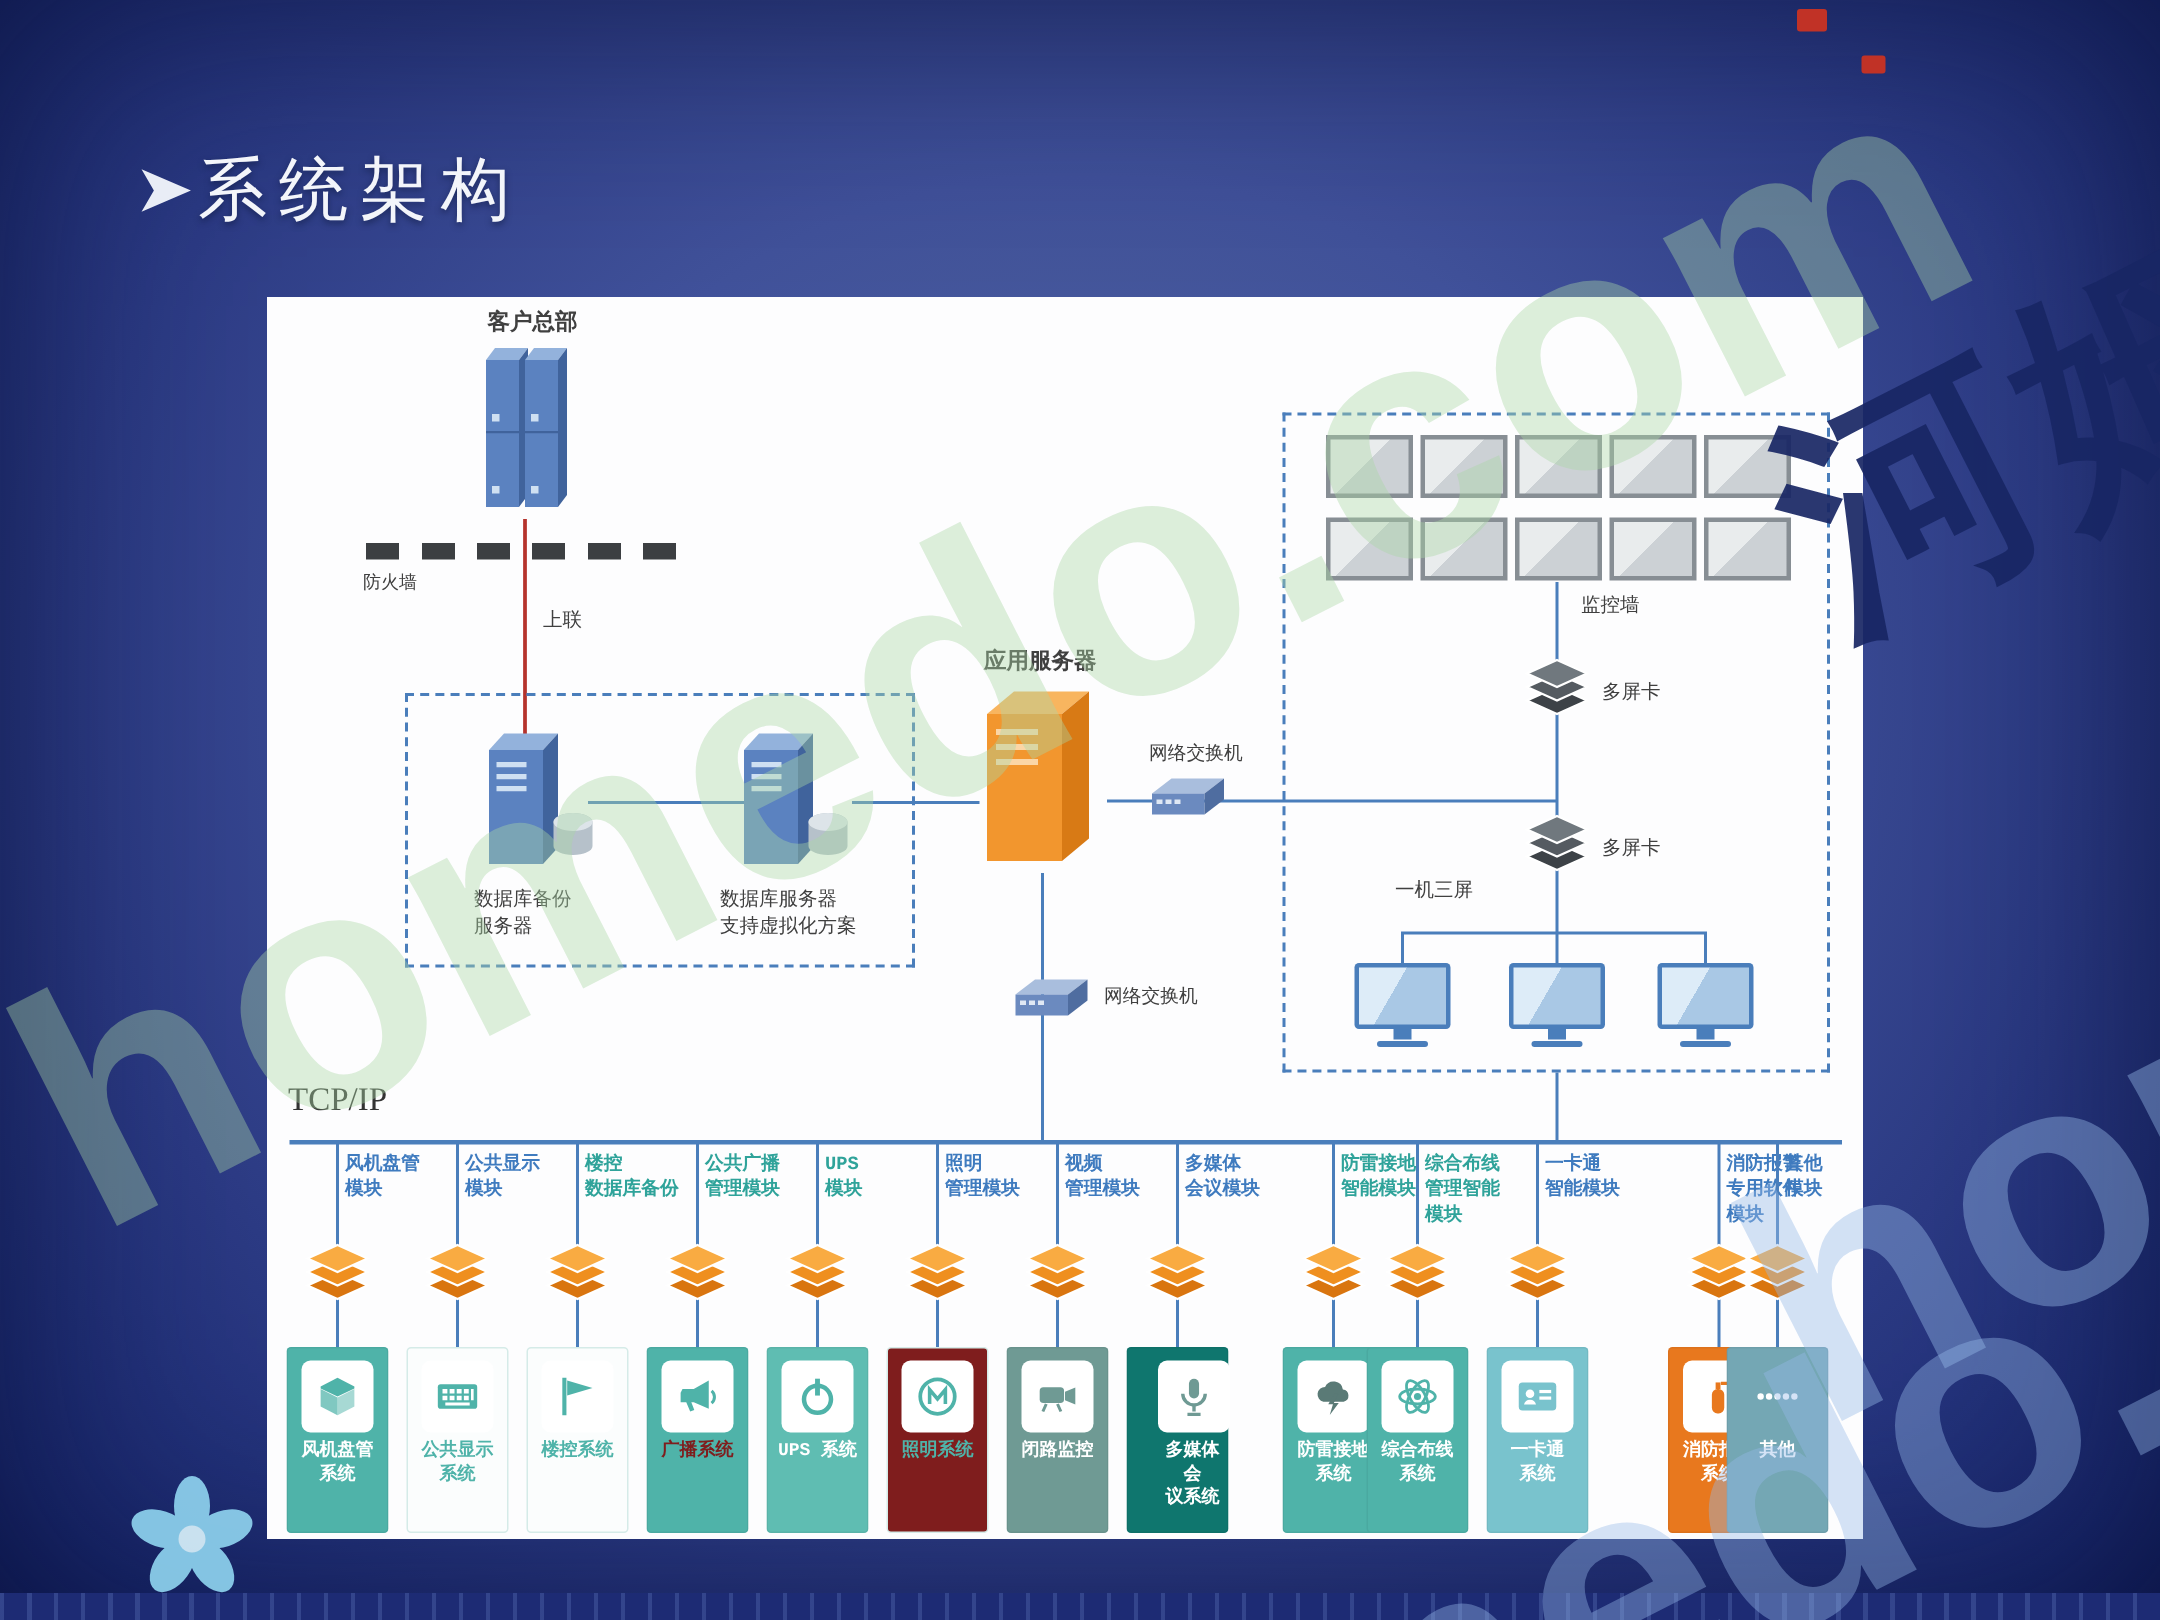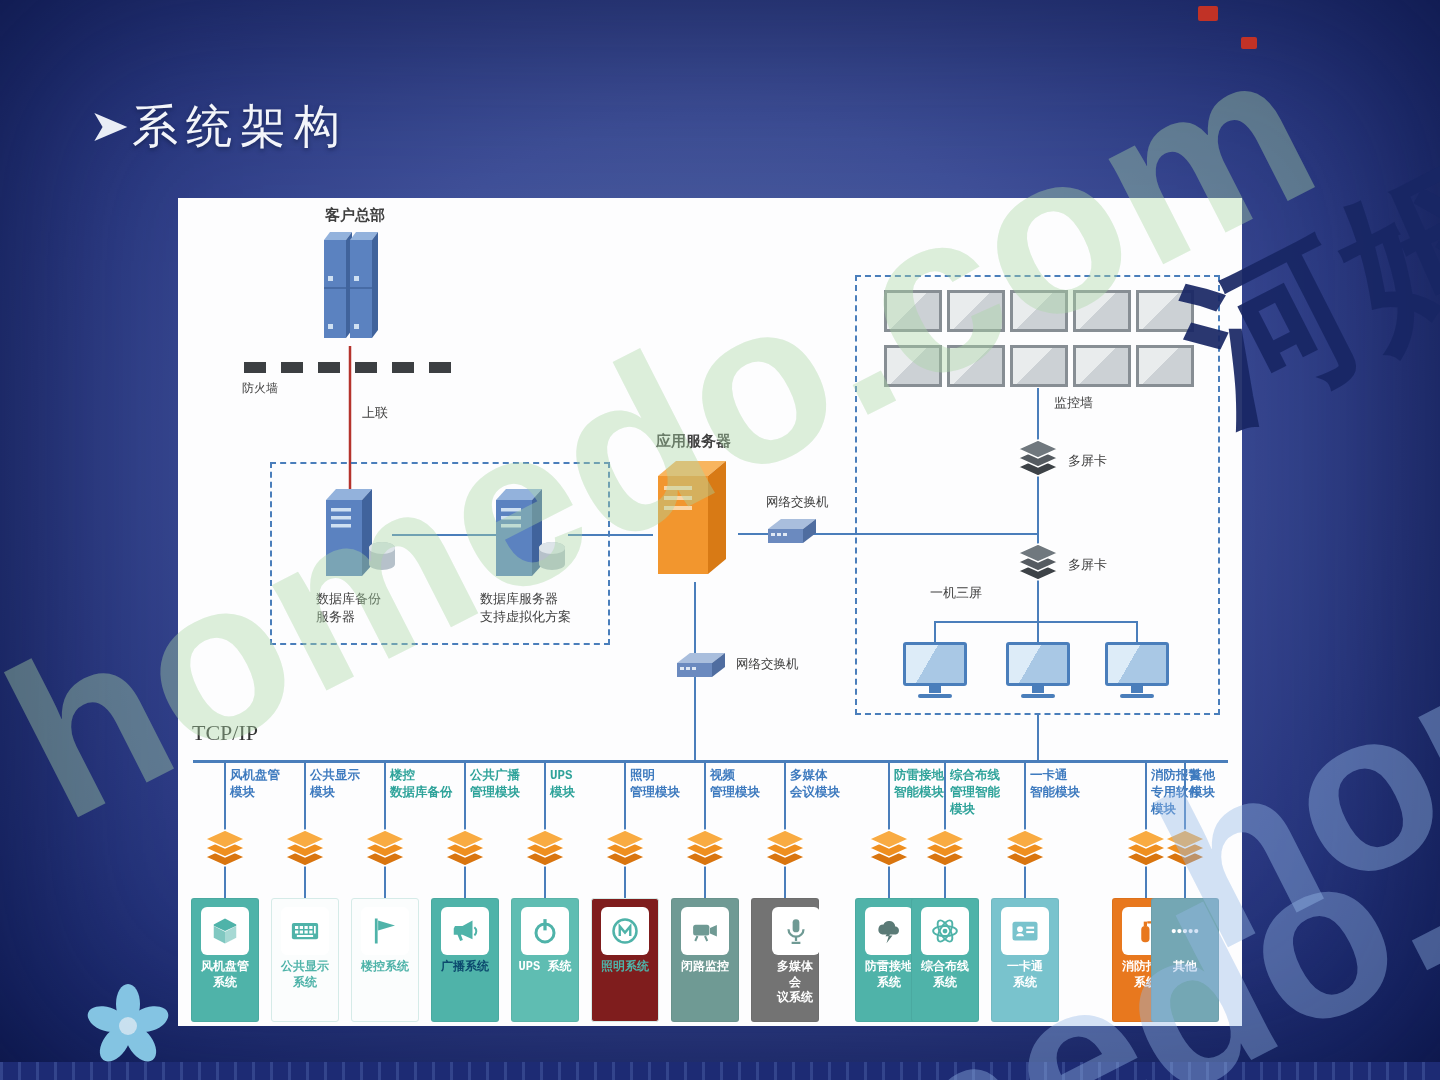--- a/index.html
+++ b/index.html
@@ -322,21 +322,21 @@
               <path d="M23 11L43 20 23 29 3 20z" fill="#ef8f1f" stroke="#fff" stroke-width="1.4"></path>
               <path d="M23 2L43 11 23 20 3 11z" fill="#f9ab42" stroke="#fff" stroke-width="1.4"></path>
             </svg></div>
     <div class="sys-box" style="background: rgb(79, 179, 169);">
       <div class="icon-tile">
               <svg viewBox="0 0 24 24">
                 <path d="M3 10v5h3l2.1 5 2.2-.8-1.6-4.2H10l8 3.5V3.5L10 8H4z" fill="#4fb3a9"></path>
                 <path d="M19.5 9a4.2 4.2 0 010 6.5" stroke="#4fb3a9" stroke-width="1.6" fill="none"></path>
               </svg>
             </div>
-      <div class="sys-label" style="color: #0c4a6e;">广播系统</div>
+      <div class="sys-label" style="color: #7f1d1d;">广播系统</div>
     </div>
   </div>
         <div class="col" style="left: 327px;">
     <div class="col-line"></div>
     <div class="col-label" style="color: rgb(47, 163, 154);">UPS
 模块</div>
     <div class="col-stack"><svg viewBox="0 0 46 50" width="46" height="50">
               <path d="M23 20L43 29 23 38 3 29z" fill="#d9750f" stroke="#fff" stroke-width="1.4"></path>
               <path d="M23 11L43 20 23 29 3 20z" fill="#ef8f1f" stroke="#fff" stroke-width="1.4"></path>
               <path d="M23 2L43 11 23 20 3 11z" fill="#f9ab42" stroke="#fff" stroke-width="1.4"></path>
@@ -392,21 +392,21 @@
   </div>
         <div class="col" style="left: 567px;">
     <div class="col-line"></div>
     <div class="col-label" style="color: rgb(63, 123, 191);">多媒体
 会议模块</div>
     <div class="col-stack"><svg viewBox="0 0 46 50" width="46" height="50">
               <path d="M23 20L43 29 23 38 3 29z" fill="#d9750f" stroke="#fff" stroke-width="1.4"></path>
               <path d="M23 11L43 20 23 29 3 20z" fill="#ef8f1f" stroke="#fff" stroke-width="1.4"></path>
               <path d="M23 2L43 11 23 20 3 11z" fill="#f9ab42" stroke="#fff" stroke-width="1.4"></path>
             </svg></div>
-    <div class="sys-box" style="background: #737373; padding-left: 20px;">
+    <div class="sys-box" style="background: #0f766e; padding-left: 20px;">
       <div class="icon-tile">
               <svg viewBox="0 0 24 24">
                 <rect x="9.3" y="2.5" width="5.4" height="10.5" rx="2.7" fill="#6f9a94"></rect>
                 <path d="M6 10.5a6 6 0 0012 0" fill="none" stroke="#6f9a94" stroke-width="1.8"></path>
                 <path d="M12 16.5v3.5M8.5 21.5h7" stroke="#6f9a94" stroke-width="1.8" fill="none"></path>
               </svg>
             </div>
       <div class="sys-label" style="color: rgb(255, 255, 255);">多媒体会
 议系统</div>
     </div>

